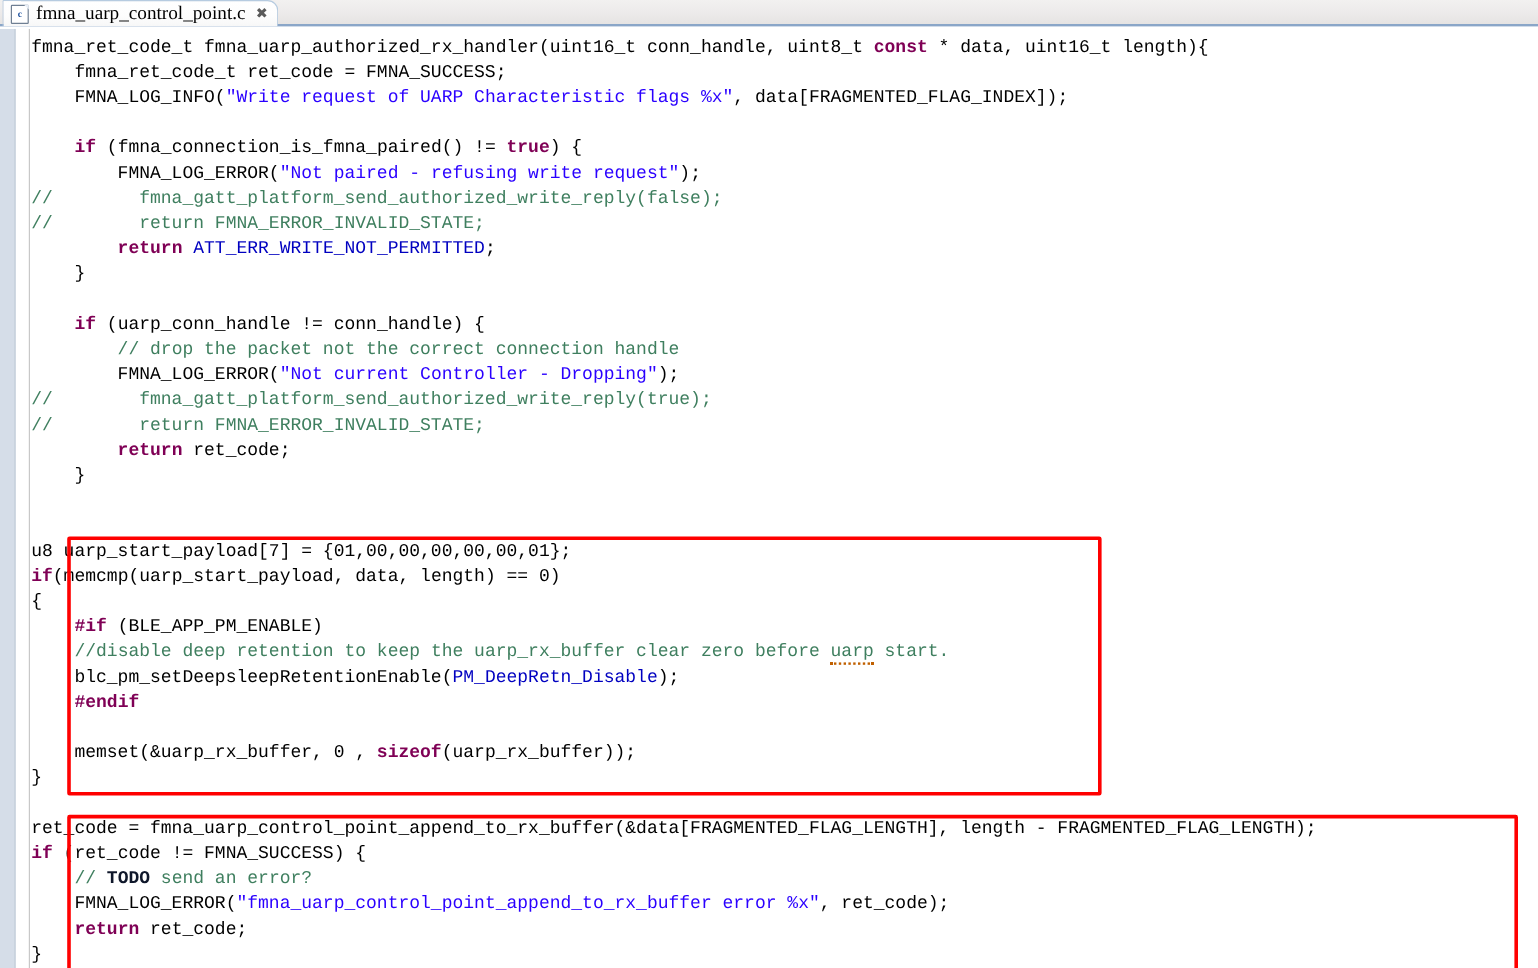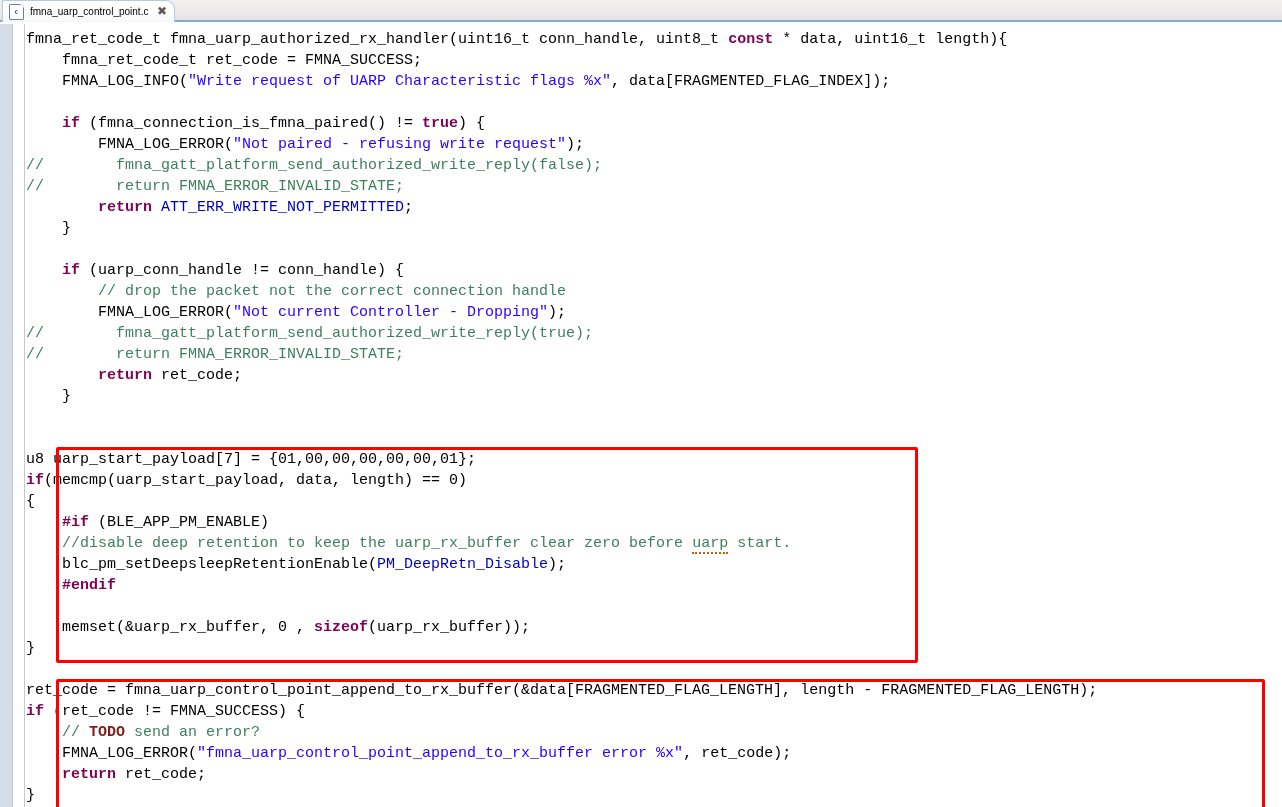--- a/index.html
+++ b/index.html
@@ -64,22 +64,22 @@
   }
   .tab-icon::before {
     content: "";
     position: absolute;
     right: -1px; top: -1px;
     width: 0; height: 0;
     border-left: 4px solid transparent;
     border-top: 4px solid #e8eef6;
   }
   .tab-title {
-    font-family: Liberation Sans, sans-serif;
-    font-size: 10px;
+    font-family: Liberation Serif, serif;
+    font-size: 16px;
     color: #000000;
     white-space: nowrap;
   }
   .tab-close {
     position: absolute;
     right: 6px; top: 4px;
     width: 13px; height: 13px;
     font-size: 12px;
     line-height: 13px;
     text-align: center;
@@ -125,21 +125,21 @@
     color: #000000;
     white-space: pre;
     padding-top: 5px;
     box-sizing: border-box;
   }
   .ln { display: block; height: 21px; }
   .kw   { color: #7f0055; font-weight: bold; }
   .str  { color: #2a00ff; }
   .cmt  { color: #3f7f5f; }
   .fld  { color: #0000c0; }
-  .todo { color: #7f1d1d; font-weight: bold; }
+  .todo { color: #0f172a; font-weight: bold; }
   .spell {
     border-bottom: 2px dotted #c06000;
     padding-bottom: 0px;
   }
 
   
   .redbox {
     position: absolute;
     border: 3px solid #ff0000;
     border-radius: 2px;

